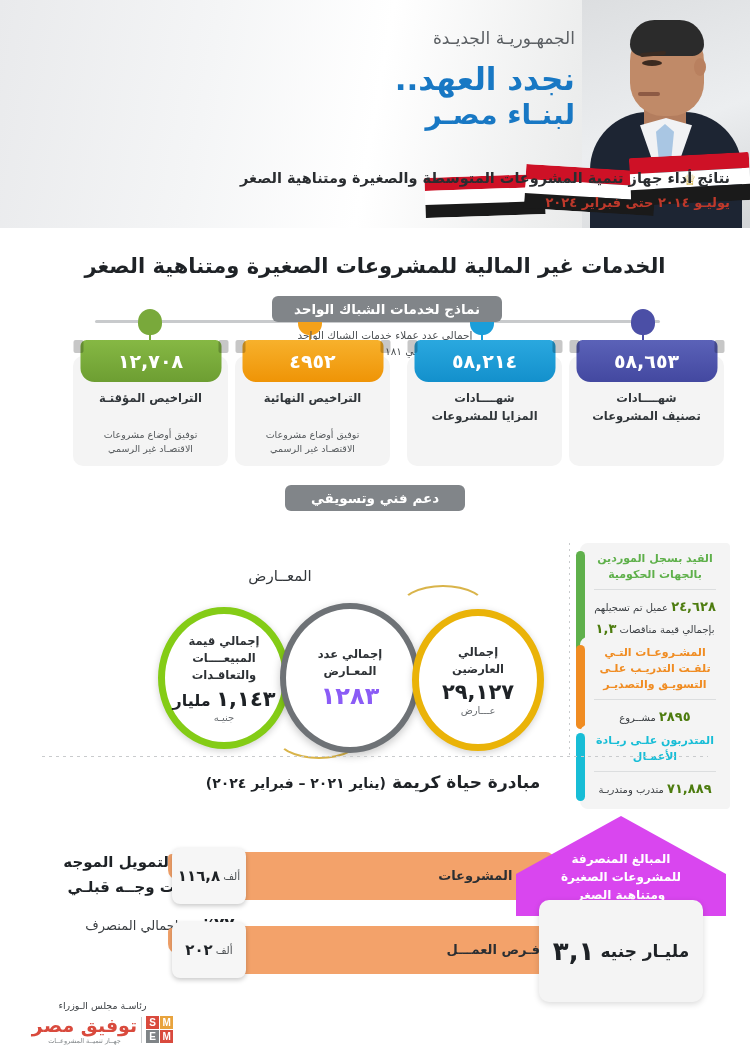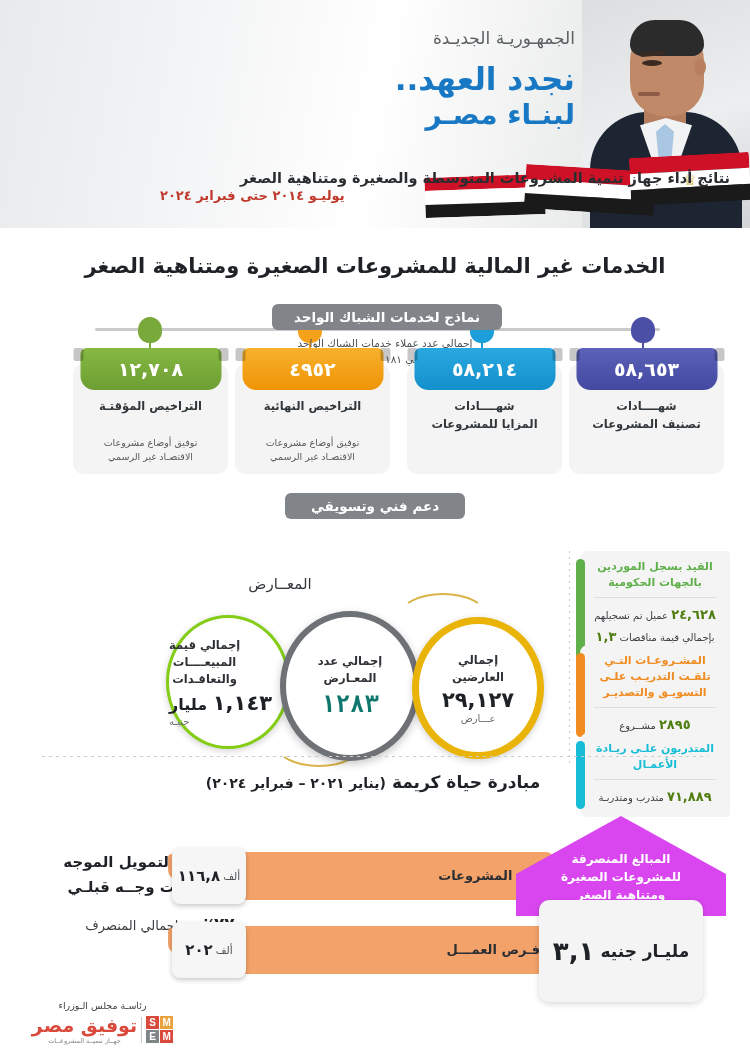--- a/index.html
+++ b/index.html
@@ -28,21 +28,21 @@
     font-size:31px;font-weight:bold;color:#1878c4;line-height:1.12;
   }
   .hdr-title2{
     font-size:28px;font-weight:bold;color:#1878c4;line-height:1.15;margin-top:2px;
   }
   .hdr-sub{
     position:absolute;right:20px;top:170px;width:570px;text-align:right;
     font-size:14.5px;color:#2a2d30;font-weight:bold;
   }
   .hdr-date{
-    position:absolute;right:20px;top:188px;width:570px;text-align:left;
+    position:absolute;right:20px;top:195px;width:570px;text-align:right;
     font-size:13px;color:#c0392b;font-weight:bold;
   }
 
   
   .portrait{
     position:absolute;right:0;top:0;width:168px;height:228px;overflow:hidden;
   }
   .p-bg{position:absolute;inset:0;background:linear-gradient(160deg,#dcdee0,#eceef0 55%,#d2d4d6);}
   .p-suit{
     position:absolute;left:8px;top:112px;width:152px;height:120px;
@@ -82,21 +82,21 @@
     position:absolute;right:52px;top:171px;width:16px;height:18px;color:#c8a42a;
     font-size:15px;line-height:18px;text-align:center;
   }
 
   
   .sec-title{
     text-align:center;font-size:21px;font-weight:bold;color:#1e2226;
     margin:26px 0 0 0;
   }
 
-  .s1{position:relative;height:175px;margin-top:30px;}
+  .s1{position:relative;height:175px;margin-top:22px;}
   .conn-line{
     position:absolute;left:95px;right:90px;top:20px;height:3px;background:#c8cacc;border-radius:2px;
   }
   .node{position:absolute;top:9px;width:24px;height:26px;border-radius:50% 50% 45% 45%;}
   .stem{position:absolute;top:30px;width:2px;background:#bfc2c4;}
 
   .onewin-badge{
     position:absolute;right:248px;top:-4px;width:230px;height:26px;
     background:#818589;border-radius:6px 6px 6px 6px;
     color:#fff;font-size:13.5px;font-weight:bold;text-align:center;line-height:26px;
@@ -142,33 +142,33 @@
     position:absolute;right:380px;top:82px;width:180px;text-align:center;
     font-size:15px;color:#34383c;letter-spacing:1px;
   }
   .circ{
     position:absolute;border-radius:50%;background:#fff;
     display:flex;flex-direction:column;align-items:center;justify-content:center;
     text-align:center;
   }
   .c-left{
     right:460px;top:122px;width:118px;height:128px;
-    border:3px solid #84cc16;box-shadow:0 2px 7px rgba(0,0,0,.18);align-items:flex-end;
+    border:7px solid #84cc16;box-shadow:0 2px 7px rgba(0,0,0,.18);
   }
   .c-mid{
     right:330px;top:118px;width:128px;height:138px;
     border:6px solid #6e7276;box-shadow:0 3px 9px rgba(0,0,0,.22);
   }
   .c-right{
     right:206px;top:124px;width:118px;height:128px;
     border:7px solid #eab308;box-shadow:0 2px 7px rgba(0,0,0,.18);
   }
   .c-lbl{font-size:11.5px;color:#2e3236;line-height:1.45;font-weight:600;}
   .c-num{font-size:21px;font-weight:bold;color:#1e2226;margin-top:3px;letter-spacing:.5px;}
-  .c-num.blue{color:#0f766e;font-size:24px;font-family:Liberation Mono, monospace;}
+  .c-num.blue{color:#8b5cf6;font-size:24px;}
   .c-unit{font-size:10px;color:#6a6e72;margin-top:1px;letter-spacing:1px;}
   .c-numline{font-size:16px;font-weight:bold;color:#1e2226;margin-top:3px;}
   .c-numline b{font-size:21px;}
 
   .arc{position:absolute;border:2px solid #d9b44a;border-radius:50%;}
   .arc1{right:386px;top:226px;width:86px;height:44px;border-color:transparent transparent #d9b44a transparent;}
   .arc2{right:262px;top:100px;width:86px;height:44px;border-color:#d9b44a transparent transparent transparent;}
 
   .vdiv{position:absolute;right:180px;top:58px;width:1px;height:212px;
         background:repeating-linear-gradient(to bottom,#c9cbcd 0 2px,transparent 2px 6px);}

